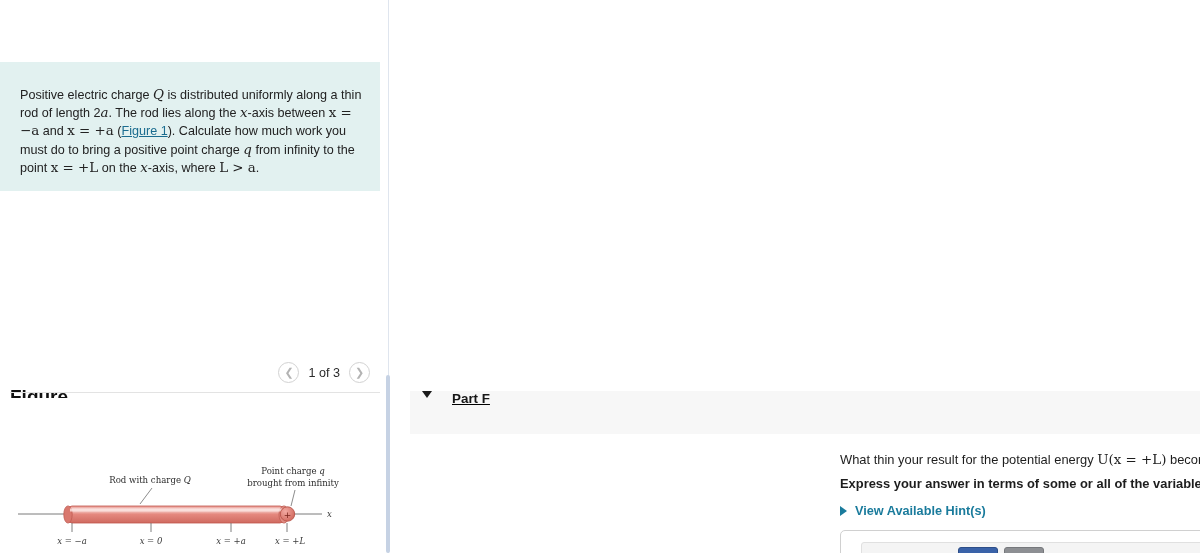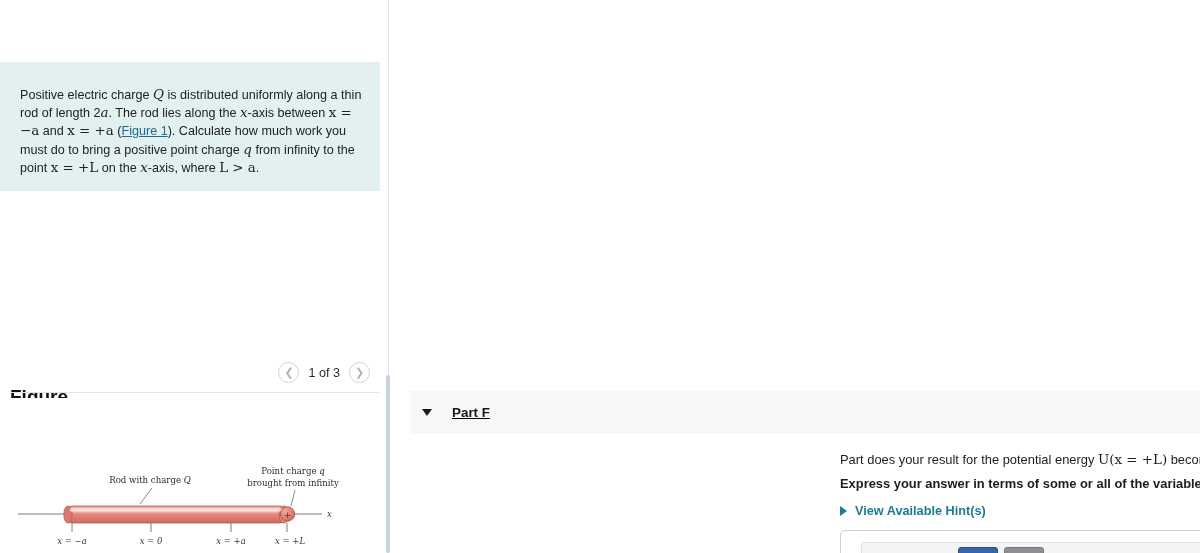--- a/index.html
+++ b/index.html
@@ -75,21 +75,21 @@
     display: flex; align-items: center; gap: 7px;
   }
   .book-icon { display: block; }
   .review-link {
     font-size: 12.6px; color: #1a7b9c; text-decoration: underline; font-weight: normal;
   }
 
   .part-header {
     position: absolute; left: 20px; width: 790px; height: 43px;
     background: #f7f7f7;
-    display: flex; align-items: center; text-decoration: underline;
+    display: flex;  text-decoration: underline;
   }
   .caret-down {
     margin-left: 12px; width: 0; height: 0;
     border-left: 5.5px solid transparent; border-right: 5.5px solid transparent;
     border-top: 7px solid #1b1b1b;
   }
   .part-title {
     margin-left: 20px; font-size: 13.4px; font-weight: bold; color: #171717;
   }
 
@@ -305,21 +305,21 @@
   </div>
 
   <div class="right-panel" style="pointer-events:none;">
 
     <div class="part-header" style="top:391px; pointer-events:auto;">
       <div class="caret-down"></div>
       <div class="part-title">Part F</div>
     </div>
 
     <div class="q-text" style="top:451px; width:640px;">
-      <span>Part does your result for the potential energy </span><span class="mathu">U(x = +L)</span><span> become in the limit </span>
+      <span>What thin your result for the potential energy </span><span class="mathu">U(x = +L)</span><span> become in the limit </span>
     </div>
 
     <div class="q-text q-bold" style="top:475px; width:640px;">
       <span>Express your answer in terms of some or all of the variables </span>
     </div>
 
     <div class="hint-link" style="top:504px; pointer-events:auto;">
       <span class="caret-right"></span>
       <span>View Available Hint(s)</span>
     </div>

